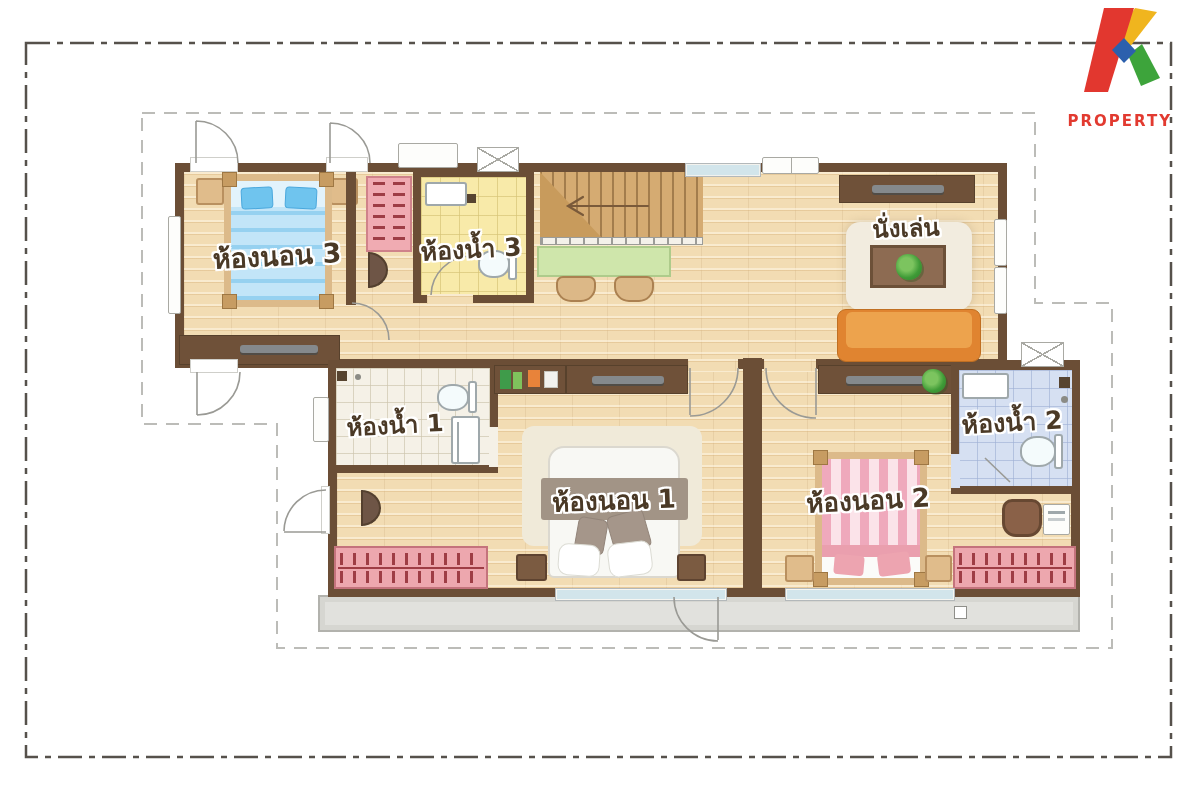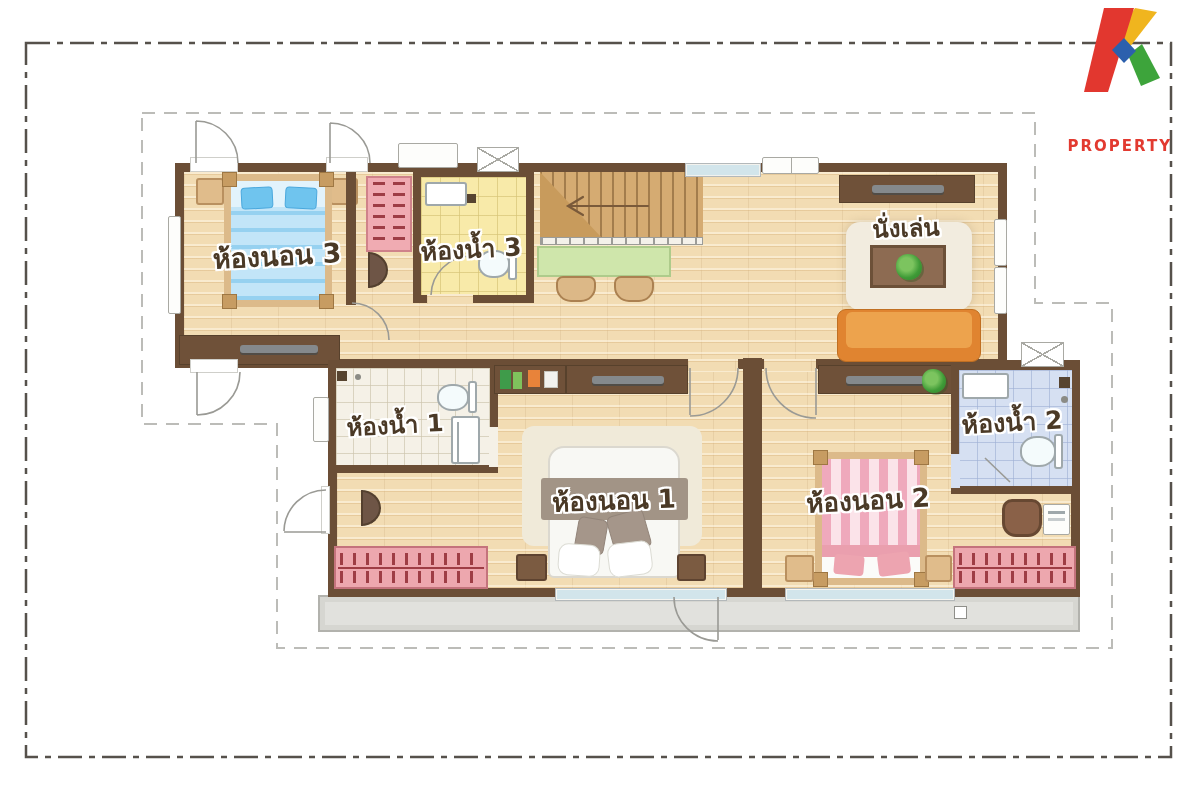--- a/index.html
+++ b/index.html
@@ -225,16 +225,16 @@
   <div class="abs label" style="left:868px;top:500px;transform:translate(-50%,-50%) rotate(-3deg);font-size:26px;">ห้องนอน 2</div>
   <div class="abs label" style="left:1012px;top:422px;transform:translate(-50%,-50%) rotate(-3deg);font-size:25px;">ห้องน้ำ 2</div>
 
   <div class="abs" style="left:1028px;top:4px;width:150px;height:140px;">
     <svg width="78" height="84" viewBox="0 0 78 84" style="position:absolute;left:55px;top:4px;">
       <polygon points="52,0 74,4 46,40 33,28" fill="#f0b51e"></polygon>
       <polygon points="45,47 59,36 77,70 58,78" fill="#3da43b"></polygon>
       <polygon points="21,0 51,0 25,84 1,84" fill="#e2372f"></polygon>
       <polygon points="41,30 53,43 41,55 29,42" fill="#2c60ad"></polygon>
     </svg>
-    <div class="abs logo-tag" style="right:6px;top:133px;">PROPERTY</div>
+    <div class="abs logo-tag" style="right:6px;top:108px;">PROPERTY</div>
   </div>
 
 </div>
 
 </body></html>

